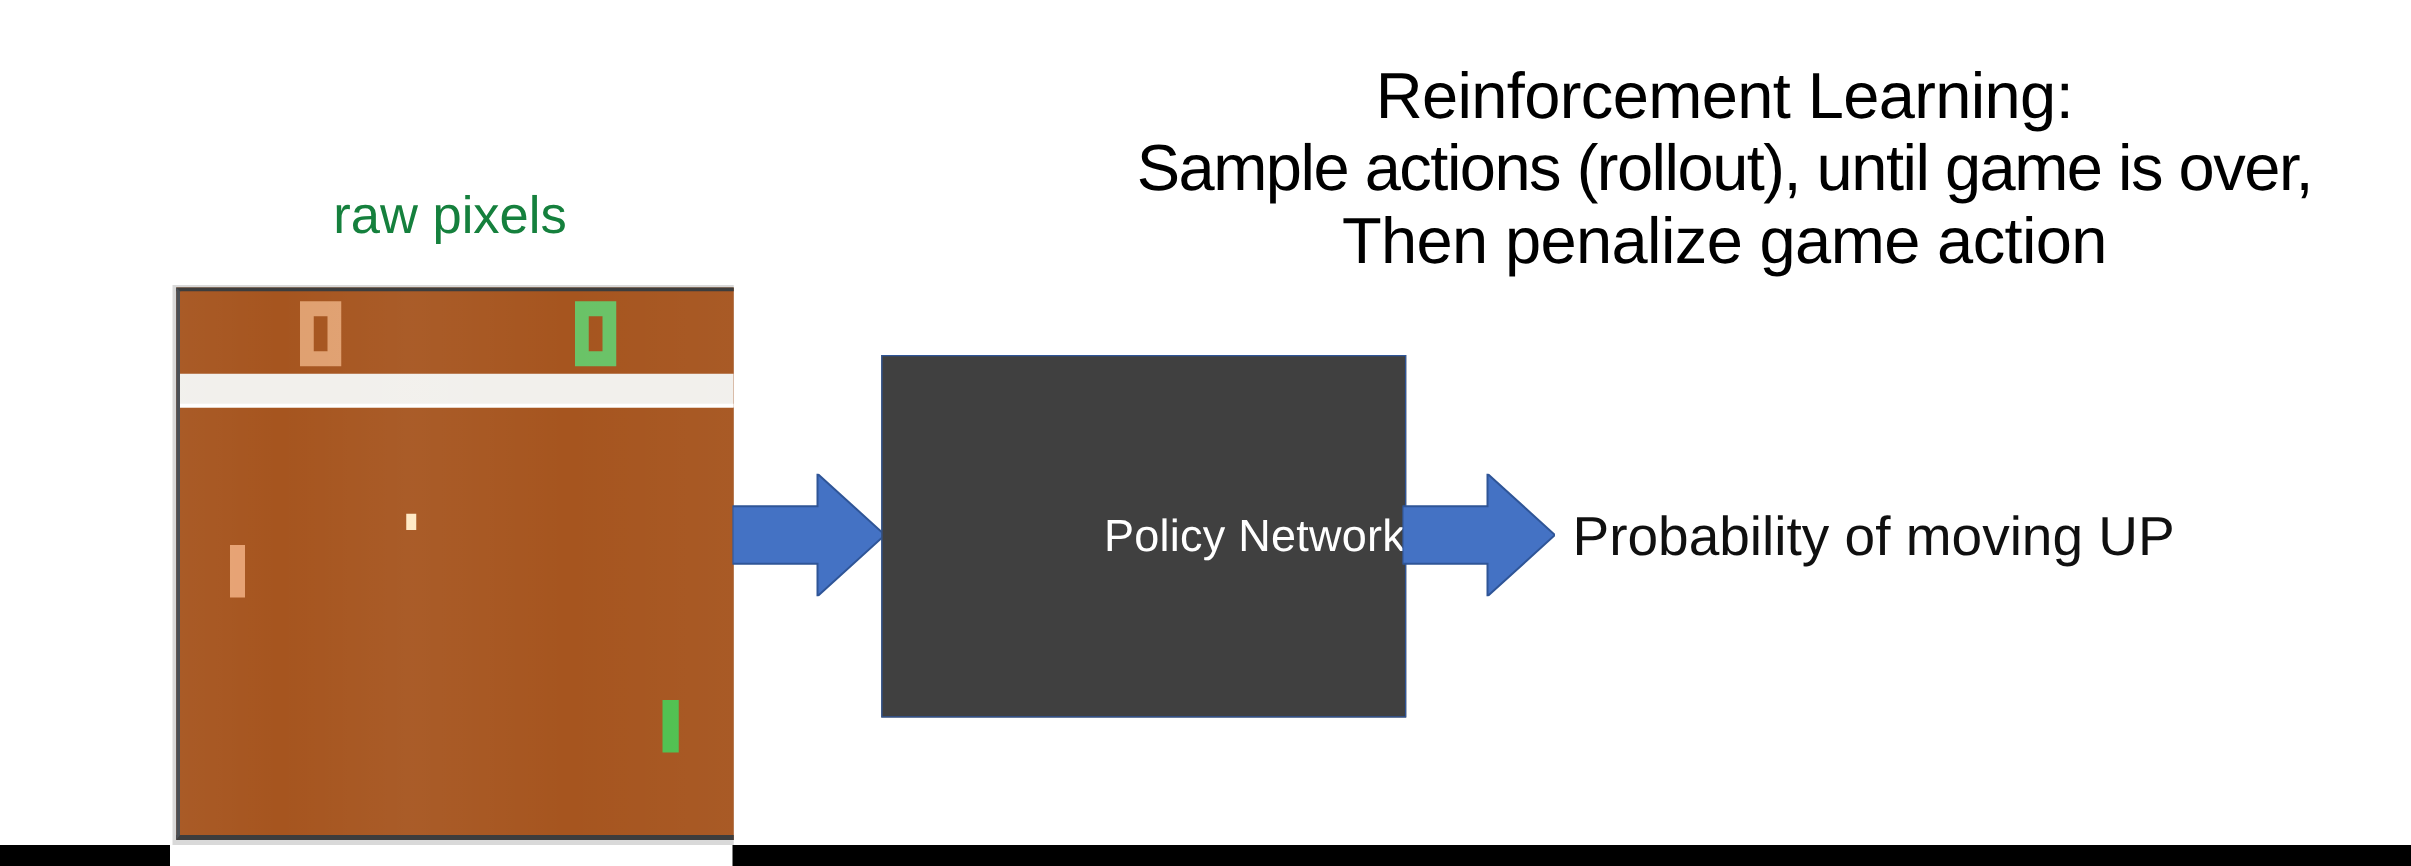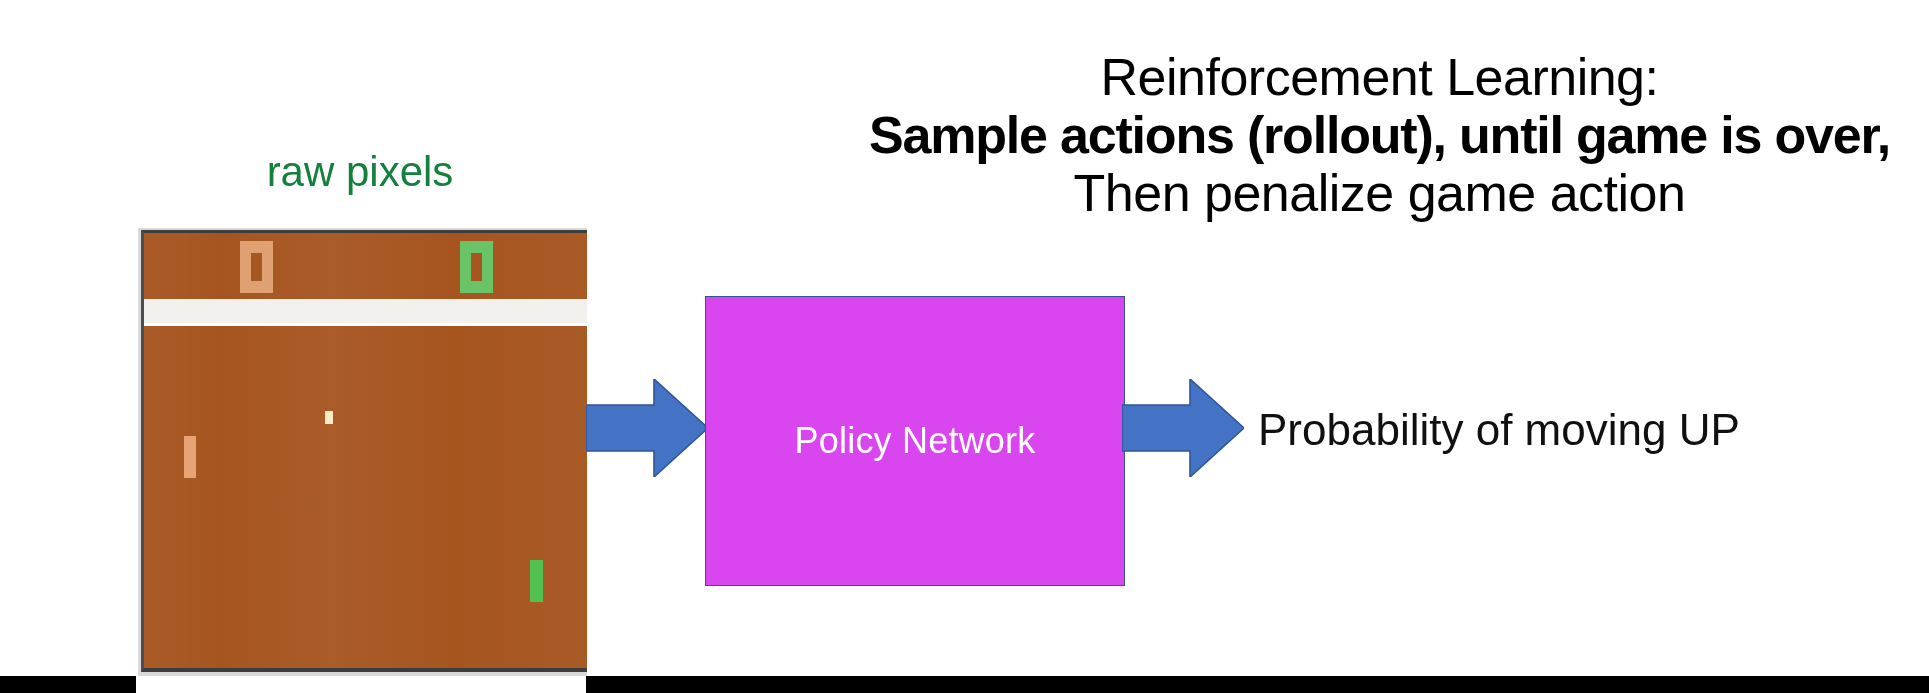--- a/index.html
+++ b/index.html
@@ -32,21 +32,20 @@
     line-height: 1.12;
     letter-spacing: -0.5px;
     font-weight: 400;
     white-space: nowrap;
   }
   #heading .hline {
     display: block;
   }
   #heading .hline.l2 {
     letter-spacing: -1.2px;
-    font-weight: bold;
   }
 
   
   #raw-pixels-label {
     position: absolute;
     left: 130px;
     top: 148px;
     width: 460px;
     text-align: center;
     font-size: 42px;
@@ -146,29 +145,29 @@
   .flow-arrow {
     position: absolute;
   }
   #arrow-in  { left: 586px;  top: 379px; width: 122px; height: 98px; }
   #arrow-out { left: 1122px; top: 379px; width: 122px; height: 98px; }
 
   
   #policy-network-box {
     position: absolute;
     left: 705px;
-    top: 296px;
+    top: 284px;
     width: 420px;
     height: 290px;
-    background: #d946ef;
+    background: #404040;
     border: 1px solid #2f5597;
     box-sizing: border-box;
     display: flex;
     align-items: center;
-    justify-content: center;
+    justify-content: flex-end;
   }
   #policy-network-label {
     color: #ffffff;
     font-size: 36px;
     font-family: "Liberation Sans", sans-serif;
     letter-spacing: 0.2px;
   }
 
   
   #output-label {

